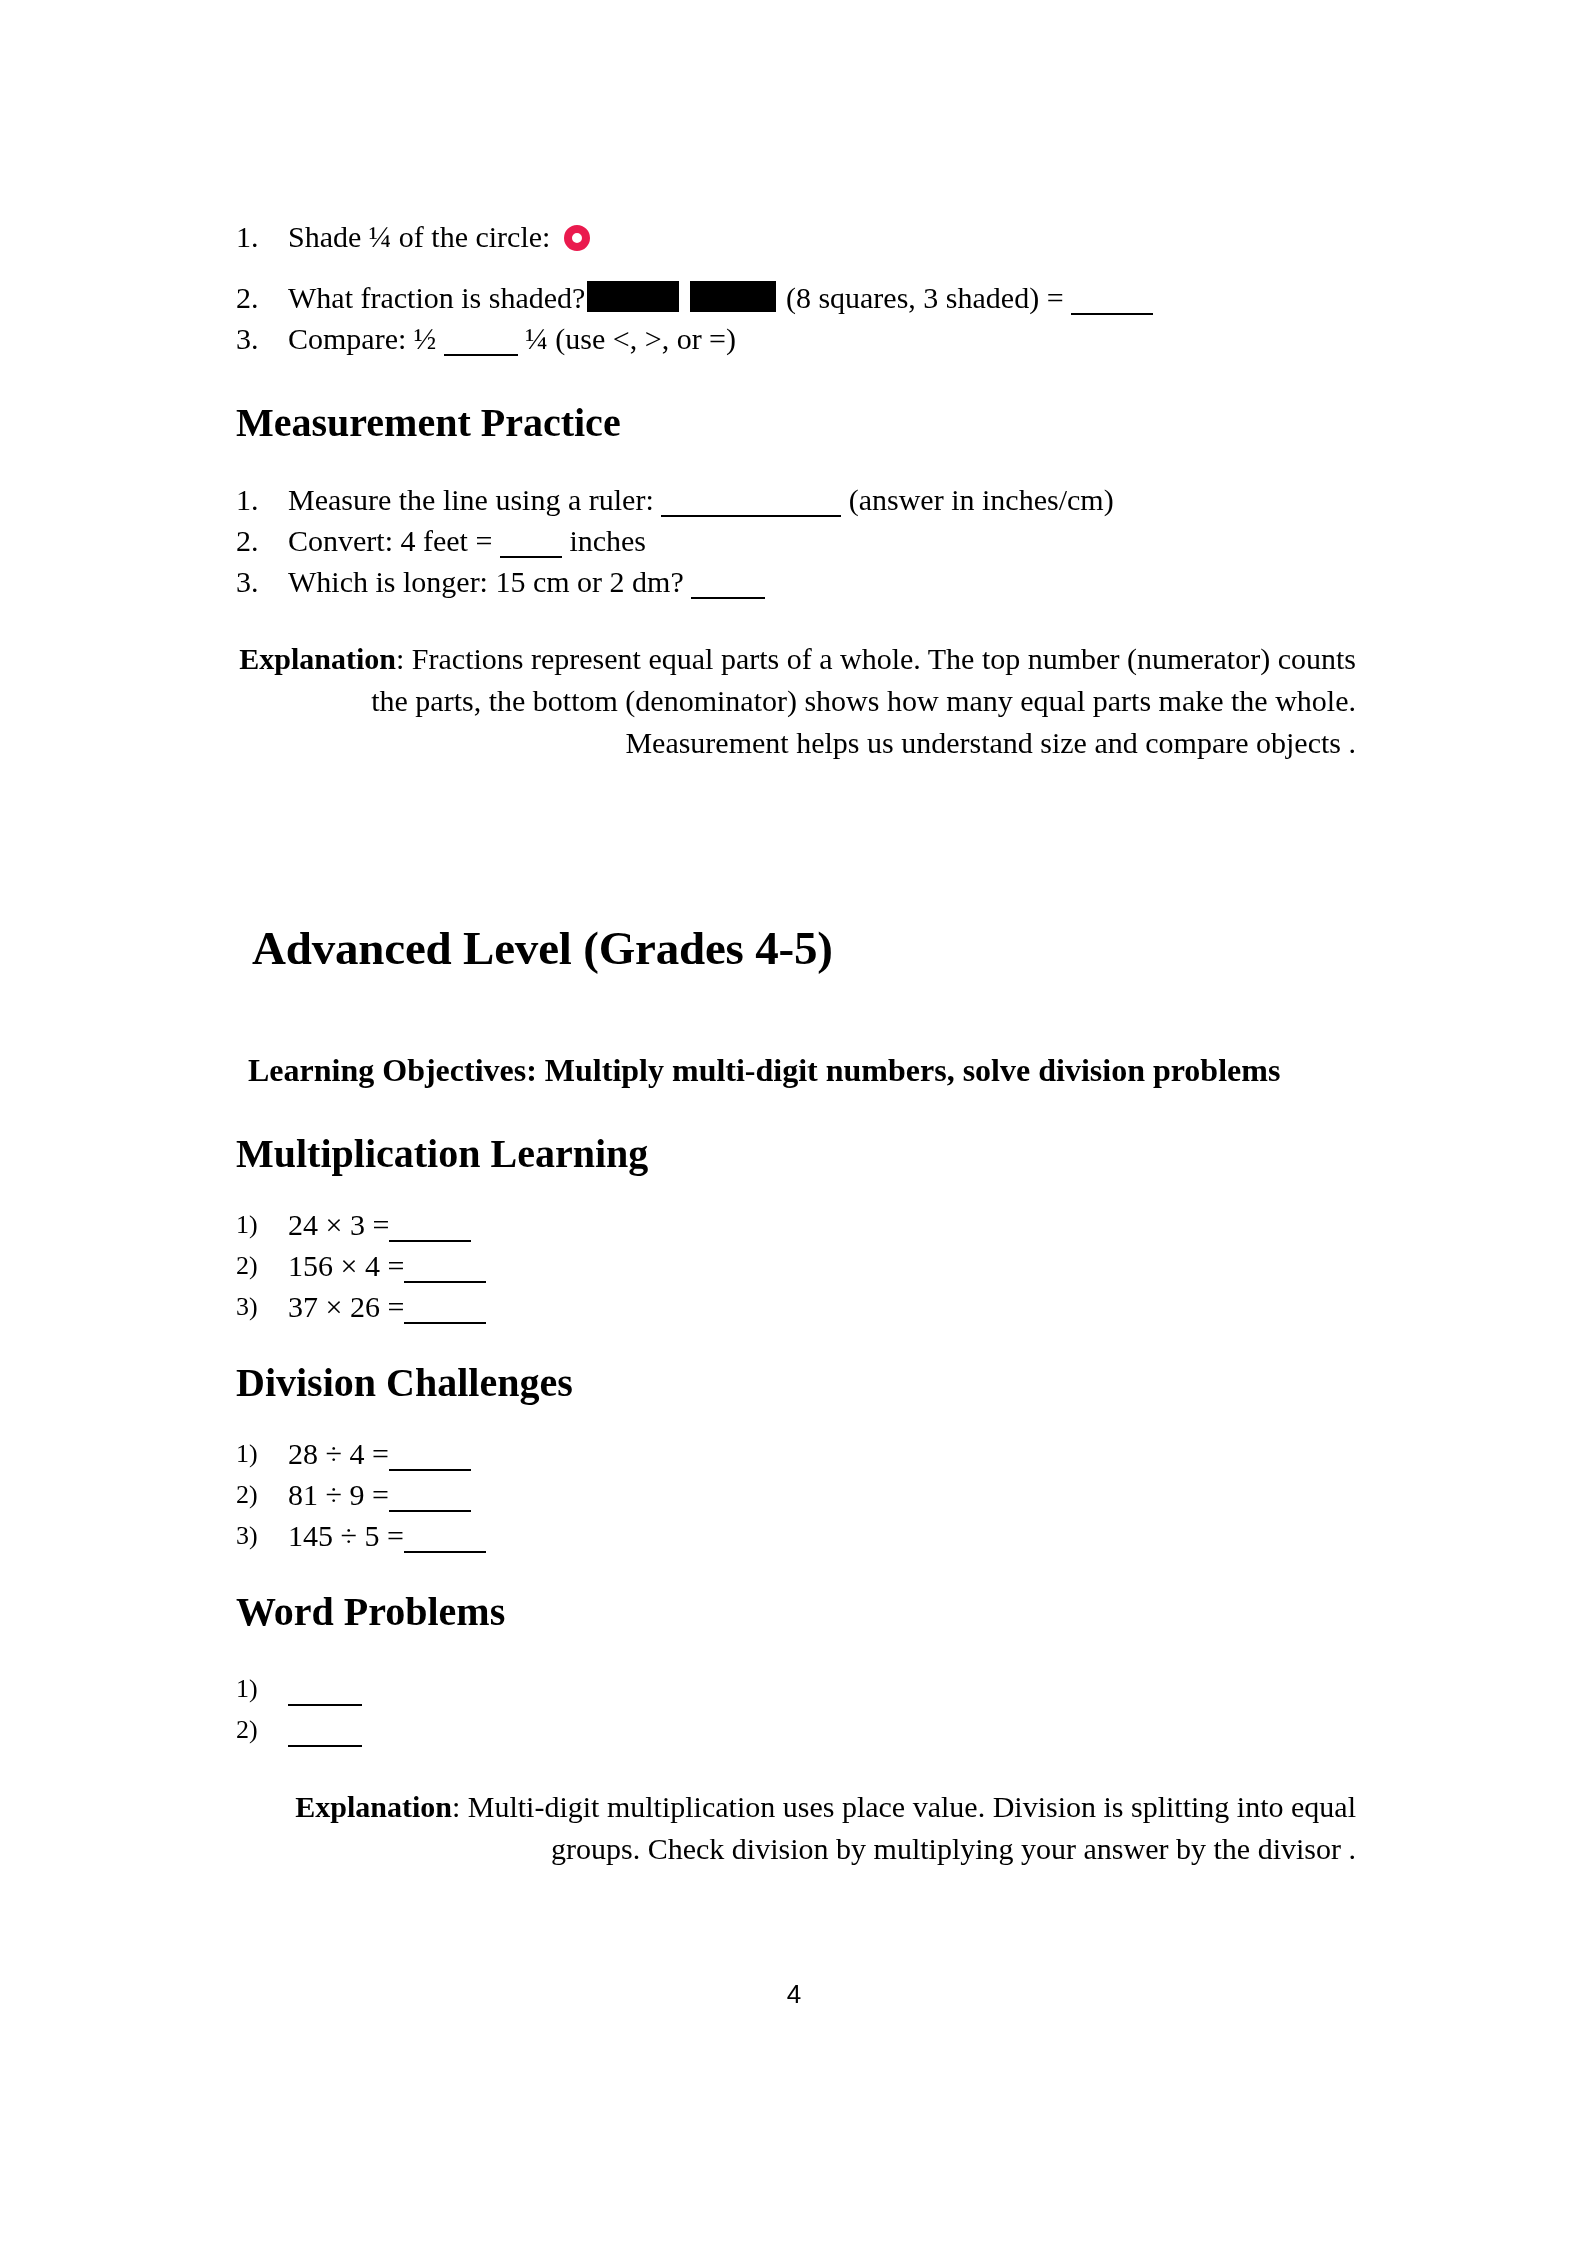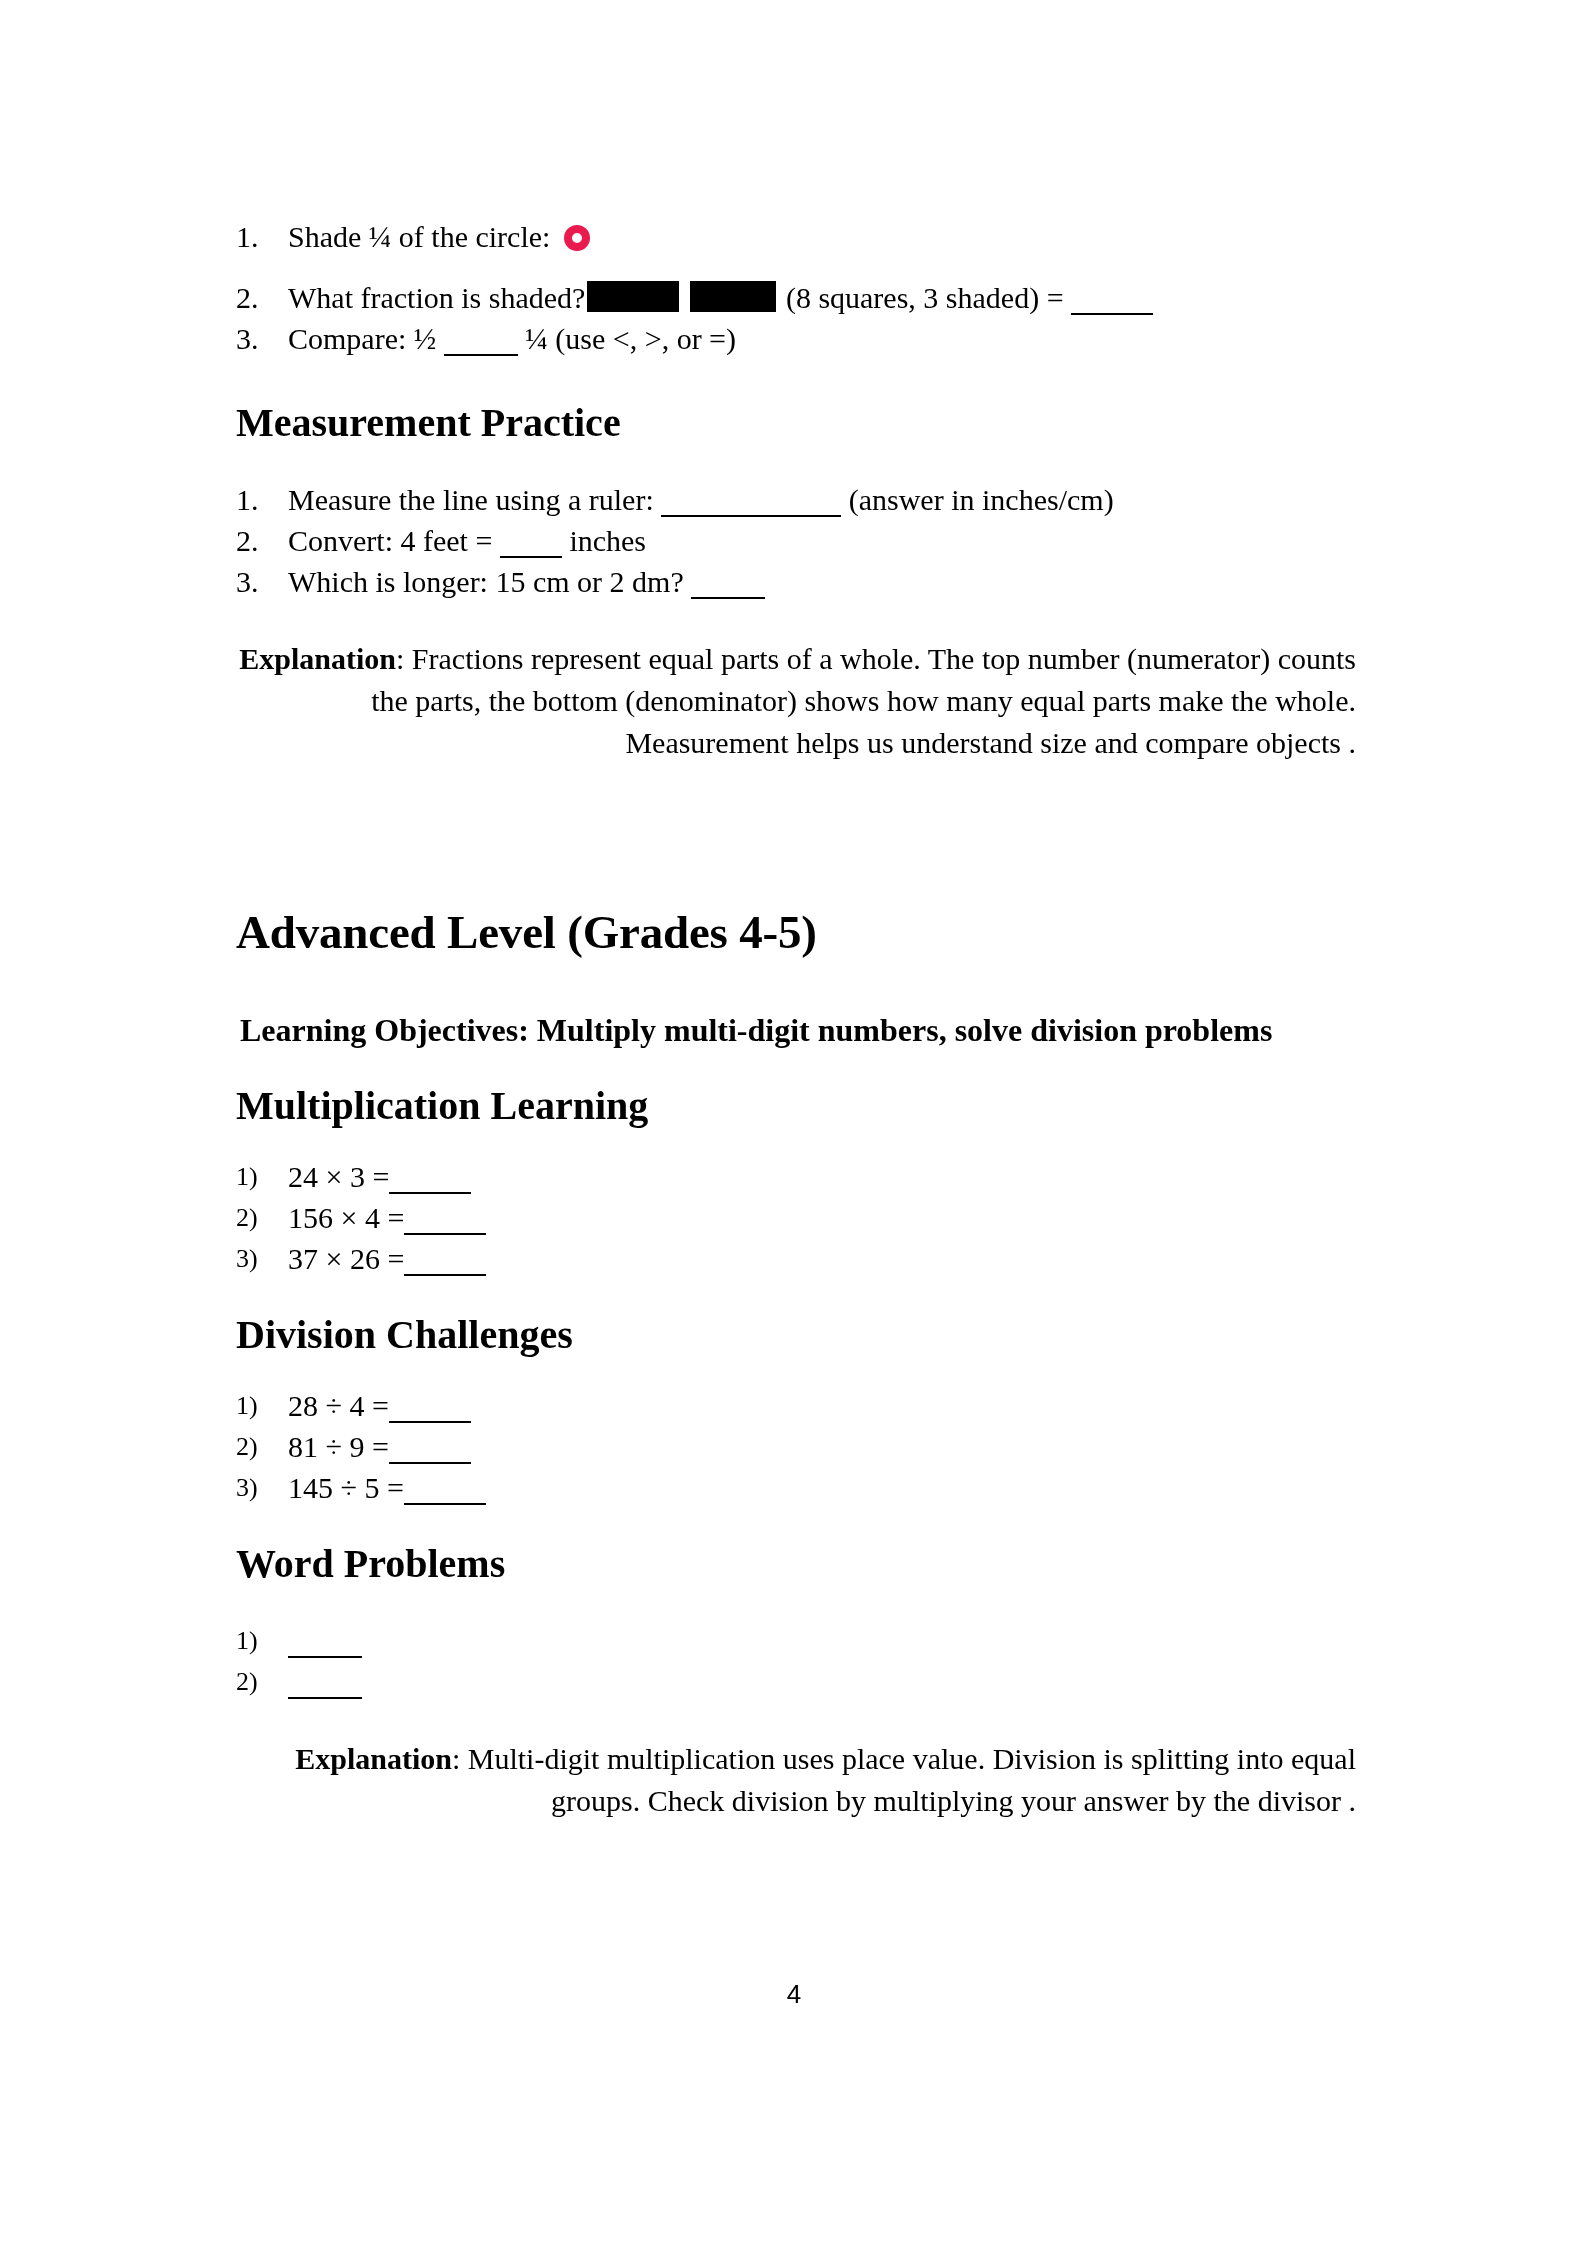--- a/index.html
+++ b/index.html
@@ -73,28 +73,28 @@
   .h-sub {
     font-weight: bold;
     font-size: 40px;
     line-height: 40px;
     margin: 0;
   }
   .h-big {
     font-weight: bold;
     font-size: 47px;
     line-height: 57px;
-    margin: 0;
+    margin: 16px;
     letter-spacing: -0.2px;
   }
   .h-obj {
     font-weight: bold;
     font-size: 32px;
     line-height: 43px;
-    margin: 4px;
+    margin: 12px;
     width: 1040px;
   }
 
   
   .para {
     font-size: 30px;
     line-height: 42px;
     margin: 0;
     width: 1120px;
     text-align: right;

